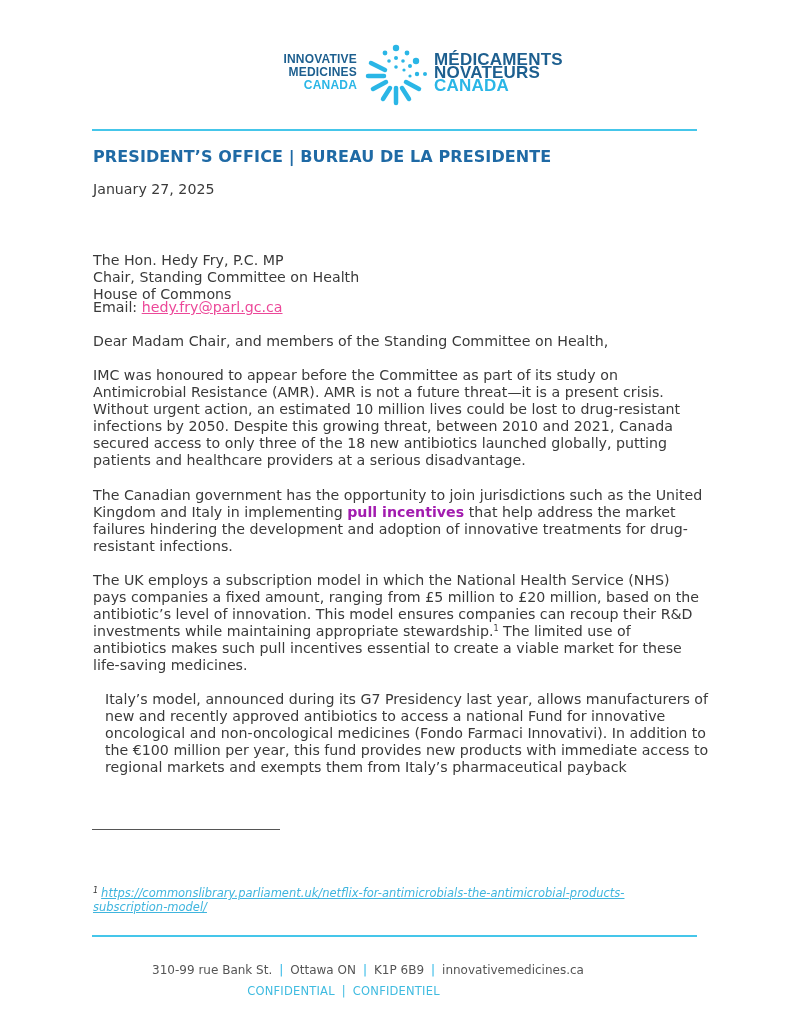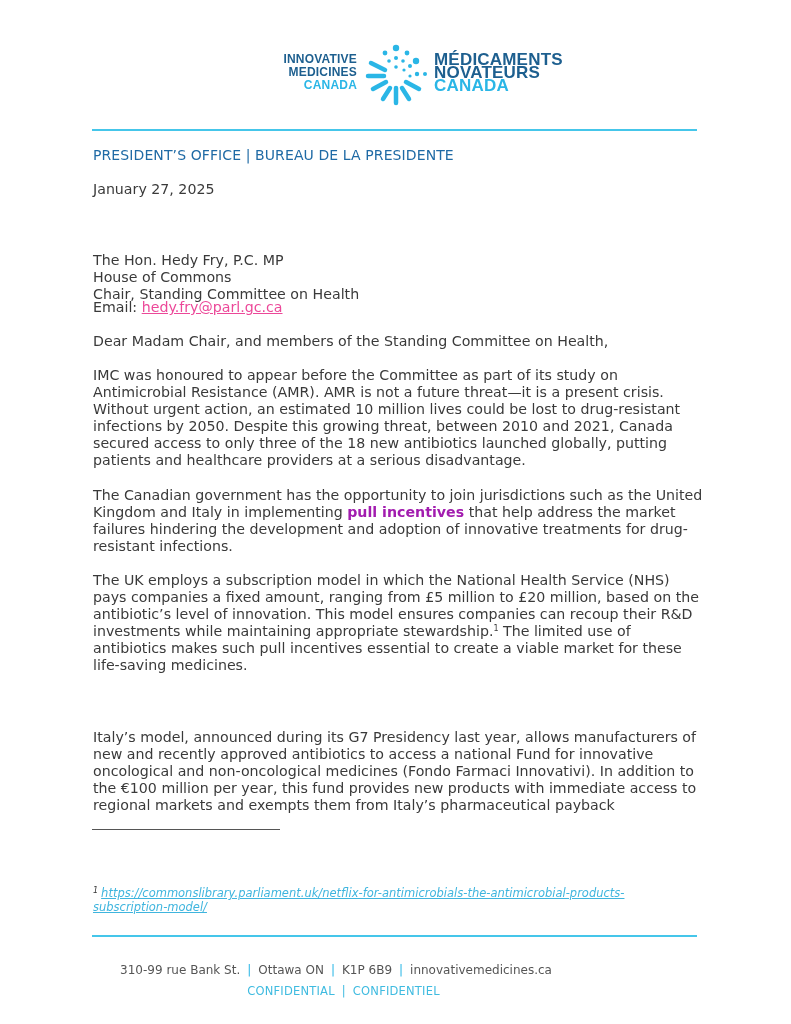--- a/index.html
+++ b/index.html
@@ -9,41 +9,41 @@
     .logo-left { position: absolute; left: 0; top: 10px; width: 80px; text-align: right;
                  font-family: "Liberation Sans", sans-serif; font-weight: bold; font-size: 12px; line-height: 13px; letter-spacing: 0.2px; }
     .logo-right { position: absolute; left: 157px; top: 10px; width: 110px; text-align: left;
                   font-family: "Liberation Sans", sans-serif; font-weight: bold; font-size: 17px; line-height: 13px; letter-spacing: 0.2px; }
     .logo .dark { color: #1d5f8f; display:block; }
     .logo .light { color: #2ab6e6; display:block; }
     .logo-mark { position: absolute; left: 86px; top: 0; width: 66px; height: 64px; }
     .rule { position: absolute; left: 92px; width: 605px; height: 2px; background: #45c6ea; }
     .rule-top { top: 129px; }
     .rule-bottom { top: 935px; }
-    .office { position: absolute; left: 93px; top: 147px; font-weight: normal; font-size: 14px;
+    .office { position: absolute; left: 93px; top: 147px; font-weight: bold; font-size: 16px;
               color: #1f6aa5; letter-spacing: 0.1px; }
     .text { position: absolute; left: 93px; width: 610px; font-size: 14.2px; line-height: 17px; color: #3a3a3a; }
     .date { top: 181px; }
     .address { top: 215px; margin-top: 37px; }
     .email { top: 299px; }
     .email a { color: #ec4899; text-decoration: underline; }
     .salutation { top: 333px; }
     .p1 { top: 367px; }
     .p2 { top: 487px; }
     .p3 { top: 572px; }
-    .p4 { top: 729px; }
+    .p4 { top: 691px; margin-left: 12px; }
     .p span.b { font-weight: bold; color: #a21caf; }
     sup.fn { font-size: 8px; vertical-align: 5px; line-height: 0; }
     .fn-rule { position: absolute; left: 92px; top: 829px; width: 188px; height: 1px; background: #555; }
     .footnote { position: absolute; left: 93px; top: 884px; width: 600px; font-size: 11.5px; line-height: 14px;
                 font-style: italic; color: #2aa6d6; }
     .footnote .num { color: #333; font-size: 8px; vertical-align: 4px; font-style: italic; margin-right: 3px; }
     .footnote a { color: #3fb5de; text-decoration: underline; }
     .footer-addr { position: absolute; left: 0; width: 672px; top: 963px; text-align: center;
-                   font-size: 12px; color: #555555; }
+                   font-size: 12px; color: #555555; padding-left: 32px; }
     .footer-addr .sep { color: #2ab6e6; margin: 0 7px; }
     .footer-conf { position: absolute; left: 0; width: 687px; top: 984px; text-align: center;
                    font-size: 11.5px; color: #3fbbe0; letter-spacing: 0.2px; }
     .footer-conf .sep { margin: 0 7px; }
   </style>
 </head>
 <body>
 
 <div class="logo">
   <div class="logo-left">
@@ -87,22 +87,22 @@
 </div>
 
 <div class="rule rule-top"></div>
 
 <div class="office">PRESIDENT’S OFFICE | BUREAU DE LA PRESIDENTE</div>
 
 <div class="text date">January 27, 2025</div>
 
 <div class="text address">
   <div>The Hon. Hedy Fry, P.C. MP</div>
+  <div>Chair, Standing Committee on Health</div>
   <div>House of Commons</div>
-  <div>Chair, Standing Committee on Health</div>
 </div>
 
 <div class="text email">
   <span>Email:</span>
   <a>hedy.fry@parl.gc.ca</a>
 </div>
 
 <div class="text salutation">Dear Madam Chair, and members of the Standing Committee on Health,</div>
 
 <div class="text p p1">IMC was honoured to appear before the Committee as part of its study on Antimicrobial Resistance (AMR). AMR is not a future threat—it is a present crisis. Without urgent action, an estimated 10 million lives could be lost to drug-resistant infections by 2050. Despite this growing threat, between 2010 and 2021, Canada secured access to only three of the 18 new antibiotics launched globally, putting patients and healthcare providers at a serious disadvantage.</div>

